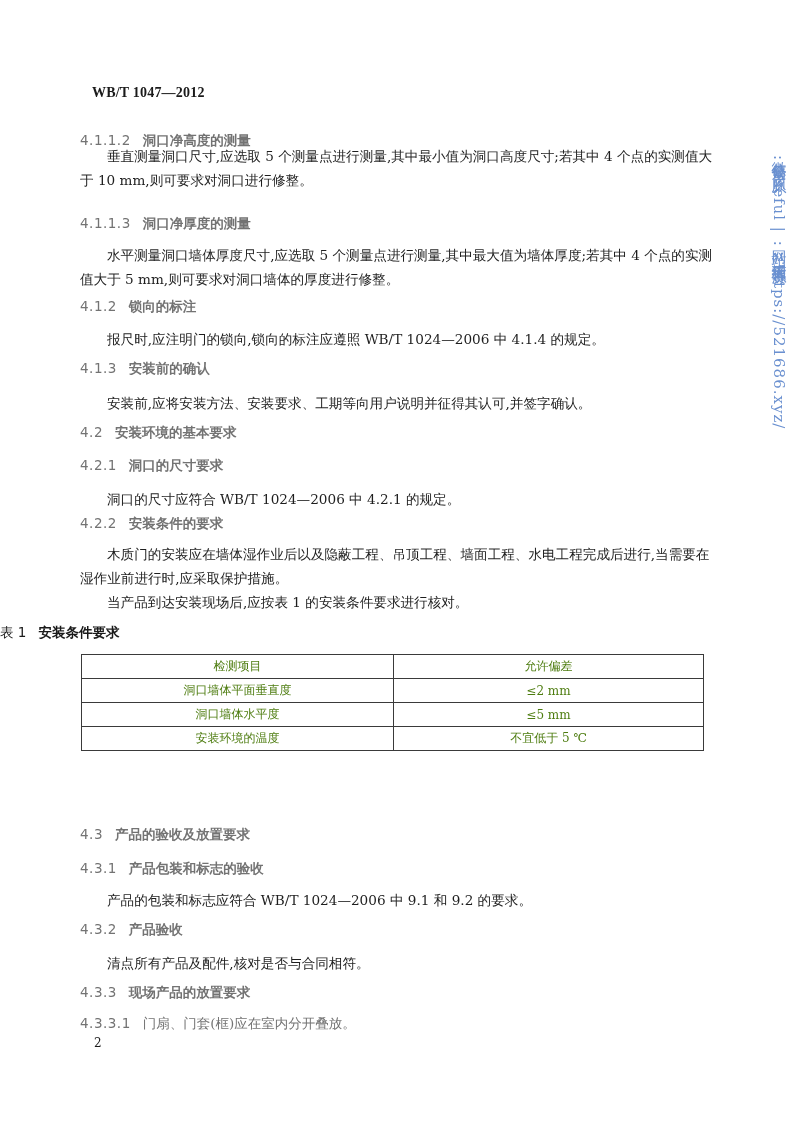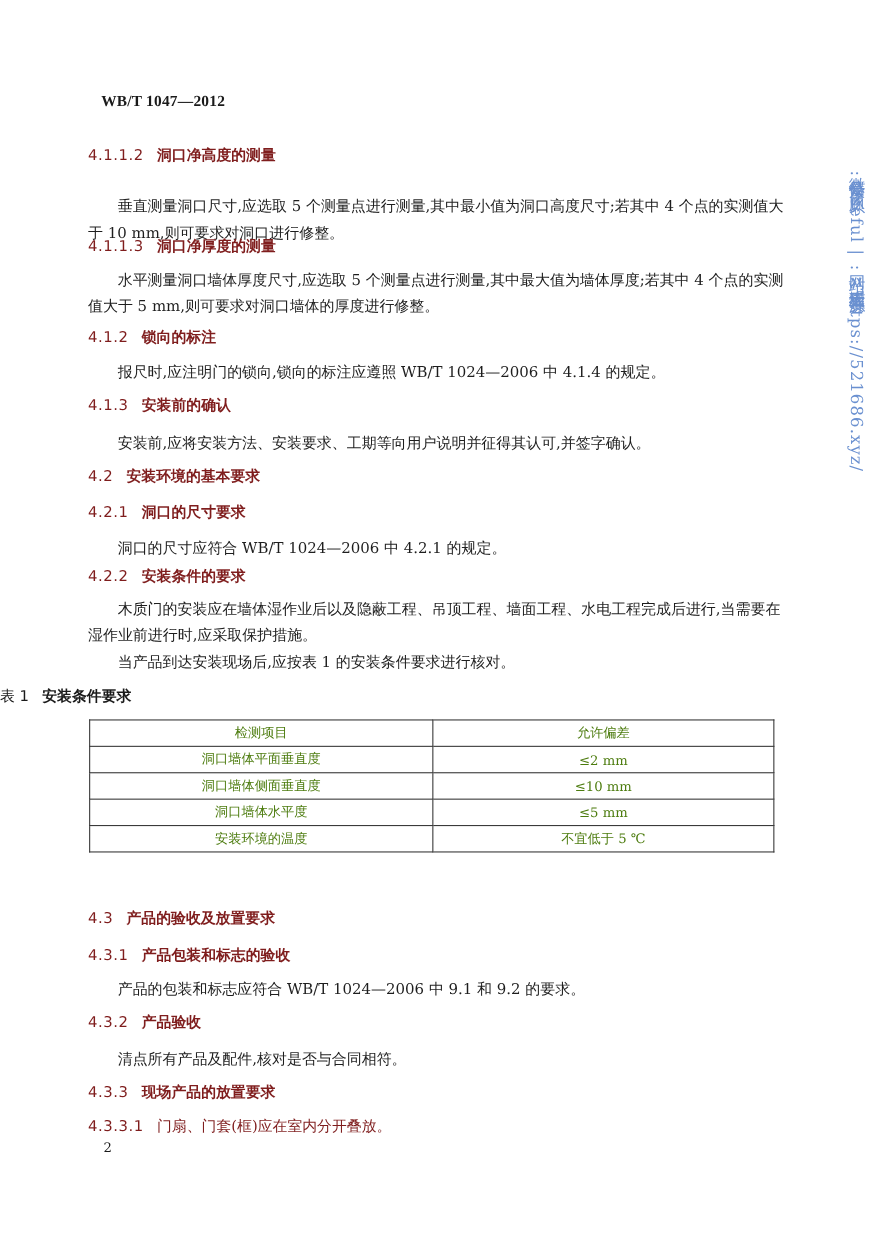--- a/index.html
+++ b/index.html
@@ -1,39 +1,39 @@
 <!DOCTYPE html>
 <html><head>
 <meta charset="utf-8">
 <style>
   html, body { margin: 0; padding: 0; background: #ffffff; }
   body { width: 800px; height: 1130px; position: relative; overflow: hidden;
          font-family: "DejaVu Serif", "Liberation Serif", serif; color: #1a1a1a; }
   .abs { position: absolute; white-space: nowrap; }
   .doc-code { left: 92px; top: 85px; font-family: Liberation Serif, serif; font-weight: bold; font-size: 14px; letter-spacing: 0.2px; }
-  .h { font-family: "DejaVu Sans", sans-serif; font-size: 13.5px; left: 80px; font-weight: bold; color: #7f1d1d; }
+  .h { font-family: "DejaVu Sans", sans-serif; font-size: 13.5px; left: 80px; font-weight: bold; color: #737373; }
   .h .num { font-weight: normal; letter-spacing: 0.5px; margin-right: 12px; }
   .p { font-size: 13.6px; left: 80px; width: 640px; white-space: normal; line-height: 24px; color: #1e1e1e; }
   .p .indent { display: inline-block; width: 27px; }
   .tcap { left: 0; width: 800px; text-align: left; font-family: "DejaVu Sans", sans-serif; font-weight: bold; font-size: 13.5px; top: 652px; }
   .tcap span { margin-right: 12px; font-weight: normal; }
   table.req { position: absolute; left: 81px; top: 654px; width: 623px; border-collapse: collapse; font-size: 12px; }
   table.req td, table.req th { border: 1px solid #3a3a3a; height: 23px; padding: 0; text-align: center; font-weight: normal; color: #4d7c0f; }
   table.req { border: 1.5px solid #222; }
   table.req td.c1, table.req th.c1 { width: 311px; }
   .pagenum { left: 94px; top: 1036px; font-size: 12px; }
   .watermark { left: 769px; top: 150px; writing-mode: vertical-rl; font-size: 15px; color: #6a90d0; letter-spacing: 1px; font-family: "DejaVu Serif", serif; }
 </style>
 </head>
 <body>
 
 <div class="abs doc-code">WB/T 1047—2012</div>
 
 <div class="abs h" style="top:132px"><span class="num">4.1.1.2</span><span>洞口净高度的测量</span></div>
-<div class="abs p" style="top:176px"><span class="indent"></span><span>垂直测量洞口尺寸,应选取 5 个测量点进行测量,其中最小值为洞口高度尺寸;若其中 4 个点的实测值大于 10 mm,则可要求对洞口进行修整。</span></div>
+<div class="abs p" style="top:144px"><span class="indent"></span><span>垂直测量洞口尺寸,应选取 5 个测量点进行测量,其中最小值为洞口高度尺寸;若其中 4 个点的实测值大于 10 mm,则可要求对洞口进行修整。</span></div>
 
 <div class="abs h" style="top:215px"><span class="num">4.1.1.3</span><span>洞口净厚度的测量</span></div>
 <div class="abs p" style="top:243px"><span class="indent"></span><span>水平测量洞口墙体厚度尺寸,应选取 5 个测量点进行测量,其中最大值为墙体厚度;若其中 4 个点的实测值大于 5 mm,则可要求对洞口墙体的厚度进行修整。</span></div>
 
 <div class="abs h" style="top:298px"><span class="num">4.1.2</span><span>锁向的标注</span></div>
 <div class="abs p" style="top:327px"><span class="indent"></span><span>报尺时,应注明门的锁向,锁向的标注应遵照 WB/T 1024—2006 中 4.1.4 的规定。</span></div>
 
 <div class="abs h" style="top:360px"><span class="num">4.1.3</span><span>安装前的确认</span></div>
 <div class="abs p" style="top:391px"><span class="indent"></span><span>安装前,应将安装方法、安装要求、工期等向用户说明并征得其认可,并签字确认。</span></div>
 
@@ -54,24 +54,20 @@
       <th class="c1">检测项目</th>
       <th>允许偏差</th>
     </tr>
   </thead>
   <tbody>
     <tr>
         <td class="c1">洞口墙体平面垂直度</td>
         <td>≤2 mm</td>
       </tr>
     <tr>
-        <td class="c1">洞口墙体侧面垂直度</td>
-        <td>≤10 mm</td>
-      </tr>
-    <tr>
         <td class="c1">洞口墙体水平度</td>
         <td>≤5 mm</td>
       </tr>
     <tr>
         <td class="c1">安装环境的温度</td>
         <td>不宜低于 5 ℃</td>
       </tr>
   </tbody>
 </table>
 

